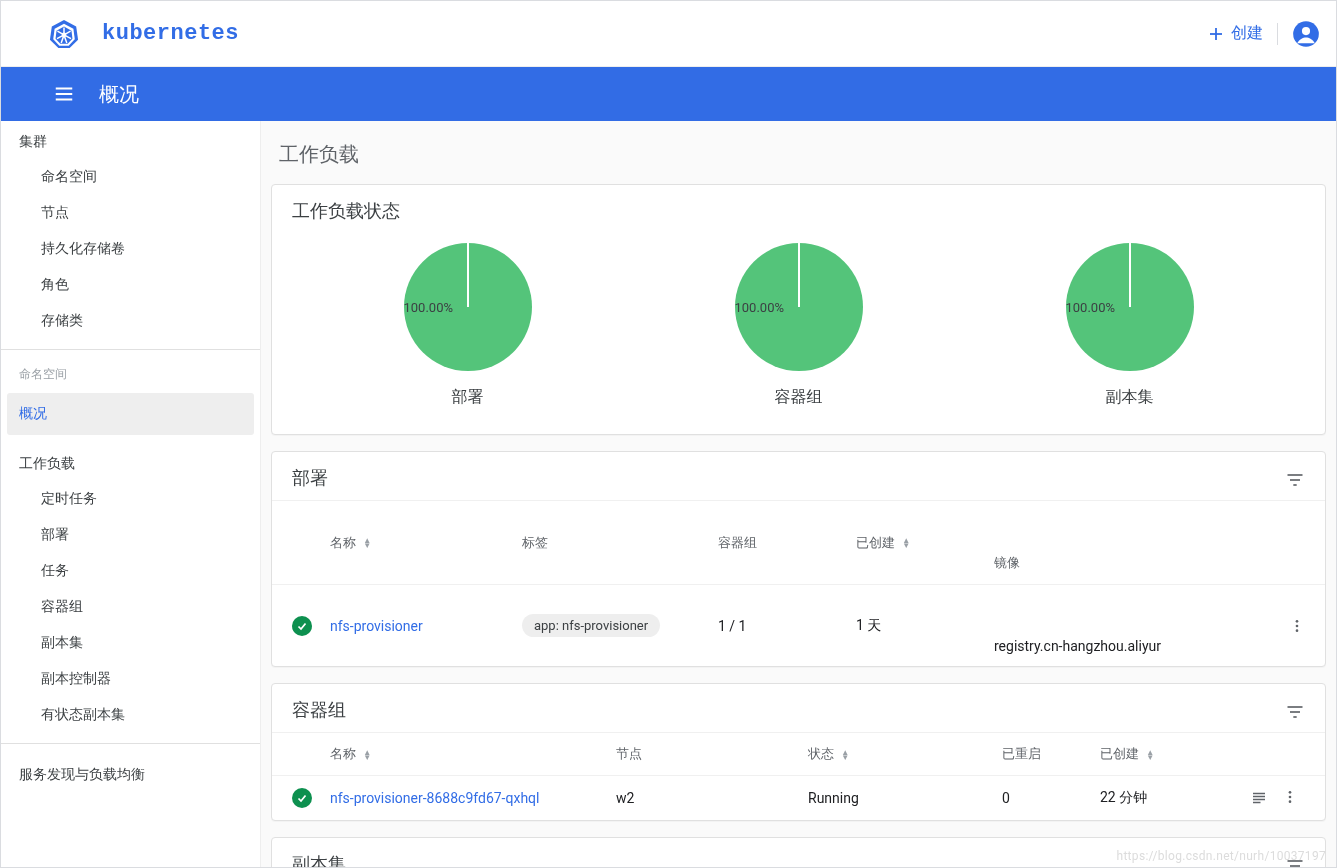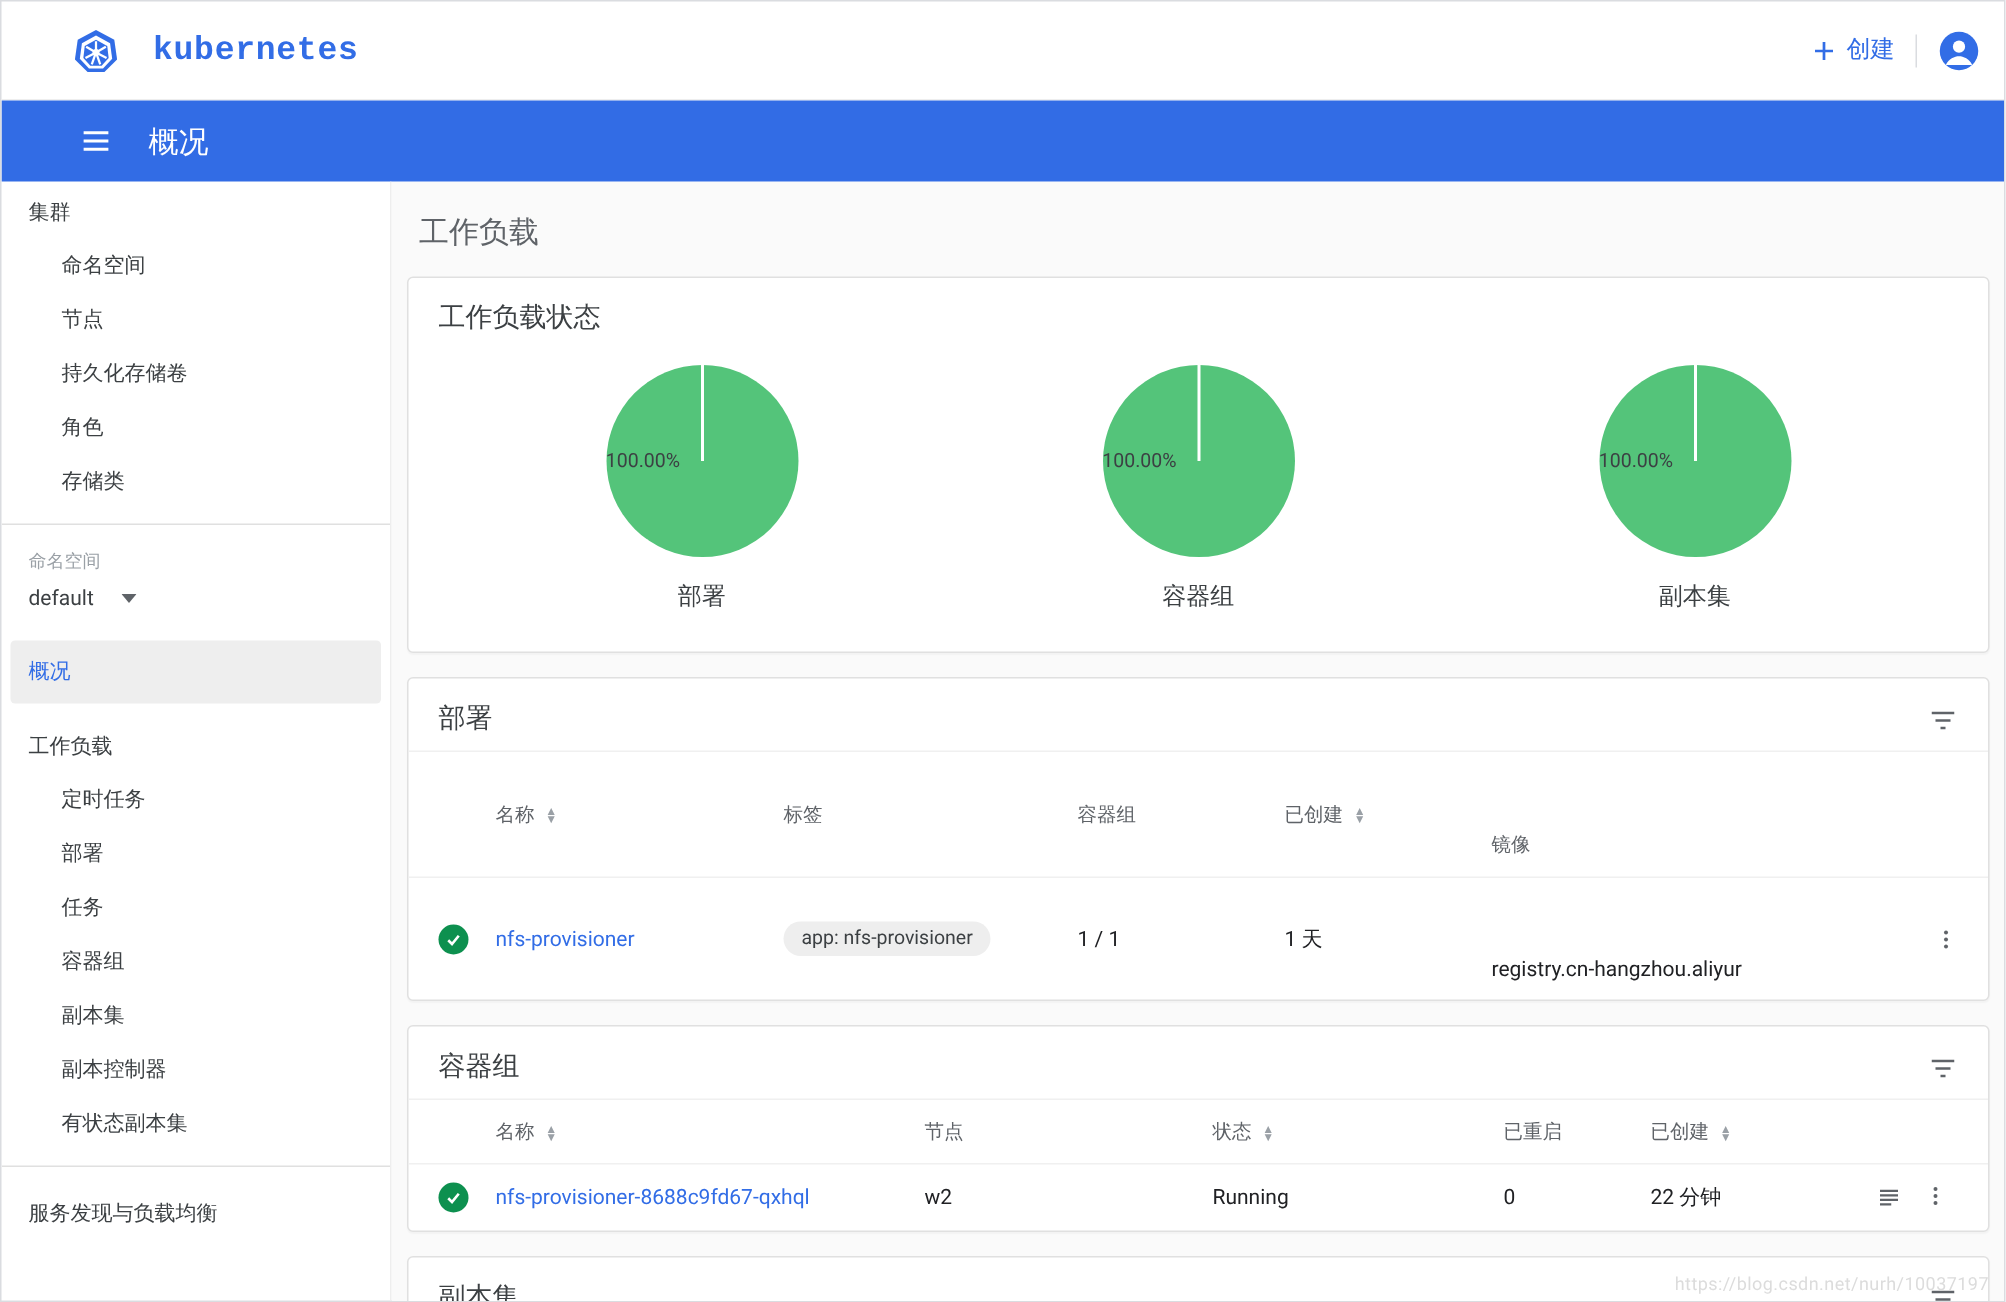--- a/index.html
+++ b/index.html
@@ -339,28 +339,20 @@
       <div class="sb-parent">集群</div>
       <div class="sb-item">命名空间</div>
       <div class="sb-item">节点</div>
       <div class="sb-item">持久化存储卷</div>
       <div class="sb-item">角色</div>
       <div class="sb-item">存储类</div>
 
       <div class="sb-divider"></div>
 
       <div class="ns-label">命名空间</div>
-      <div class="ns-select">
-        <span>default</span>
-        <span>
-          <svg width="10" height="6" viewBox="0 0 10 6">
-              <path d="M0 0l5 6 5-6z" fill="#5f6368"></path>
-            </svg>
-        </span>
-      </div>
 
       <div class="sb-active-wrap">
         <div class="sb-active">概况</div>
       </div>
 
       <div class="sb-parent">工作负载</div>
       <div class="sb-item">定时任务</div>
       <div class="sb-item">部署</div>
       <div class="sb-item">任务</div>
       <div class="sb-item">容器组</div>

